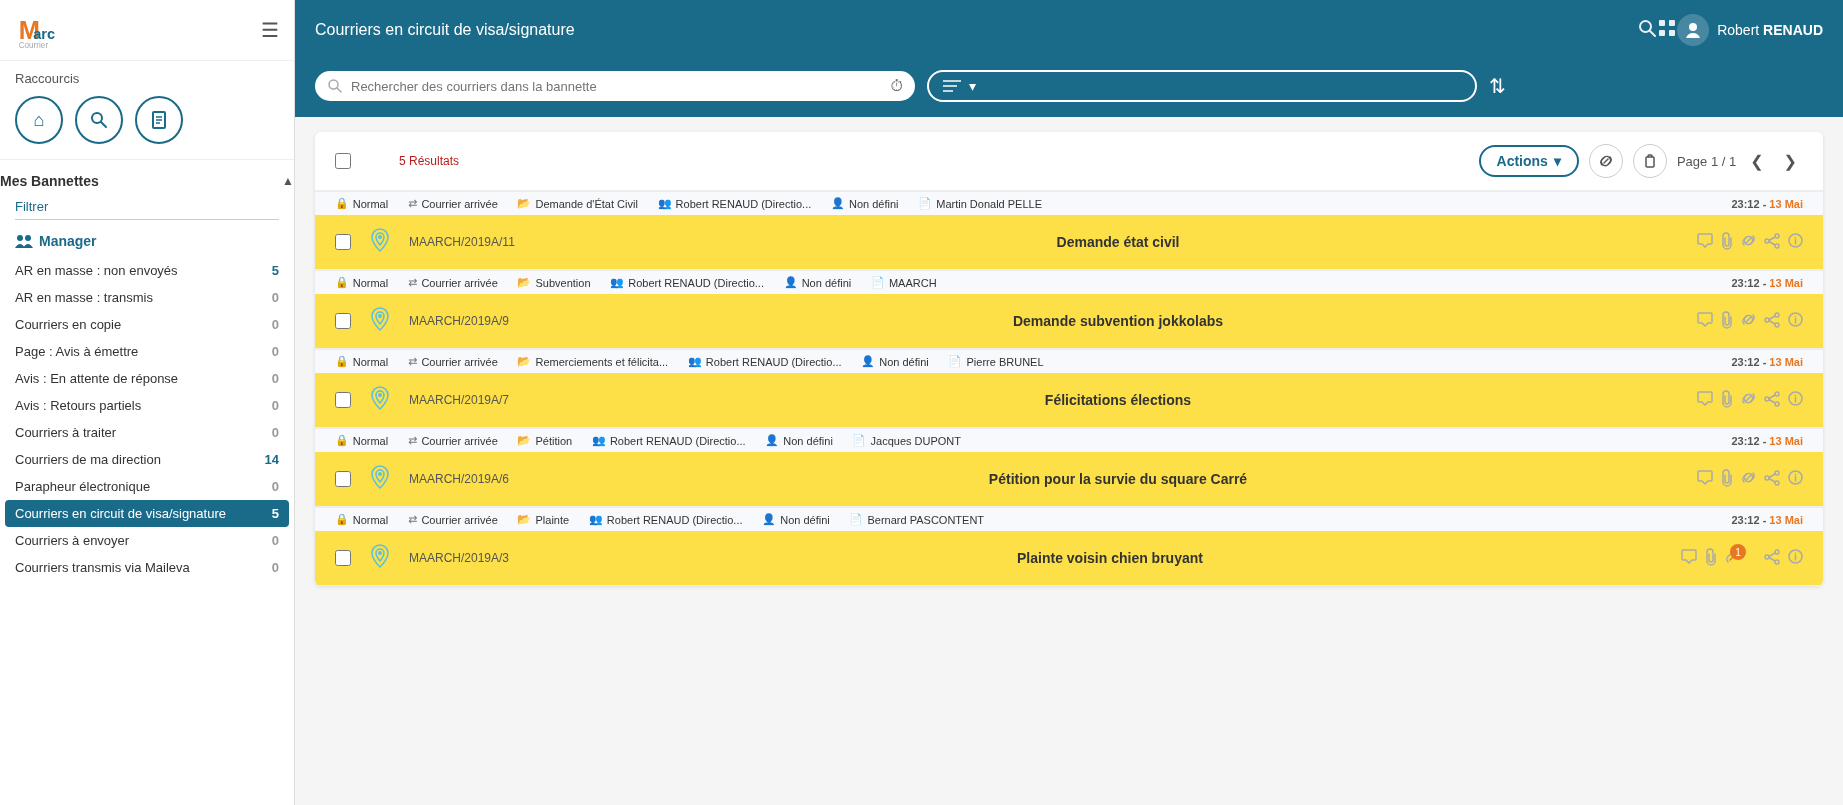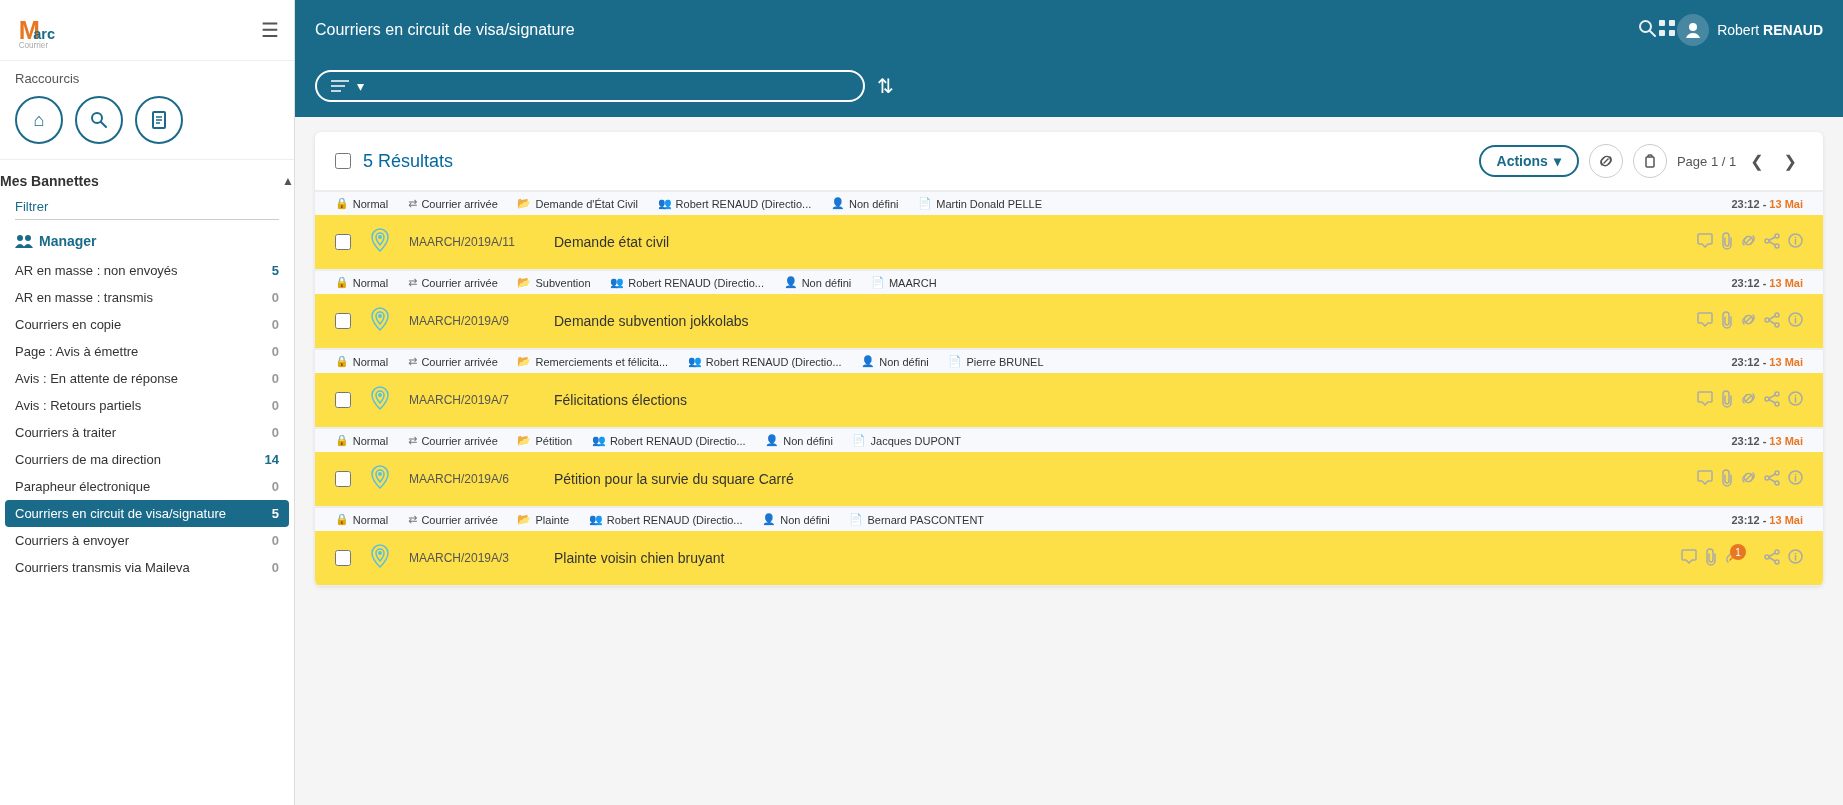--- a/index.html
+++ b/index.html
@@ -168,21 +168,21 @@
     
     .list-header {
       display: flex;
       align-items: center;
       justify-content: space-between;
       padding: 12px 20px;
       border-bottom: 1px solid #eee;
     }
     .list-header-left { display: flex; align-items: center; gap: 12px; }
     .select-all-cb { width: 16px; height: 16px; cursor: pointer; }
-    .results-count { font-size: 18px; color: #0369a1; }
+    .results-count { font-size: 12px; color: #b91c1c; margin-left: 36px; }
     .list-header-right { display: flex; align-items: center; gap: 10px; }
     .actions-btn {
       display: flex; align-items: center; gap: 6px;
       border: 2px solid #1a6a8a; border-radius: 25px;
       padding: 6px 16px; color: #1a6a8a; background: #fff;
       cursor: pointer; font-size: 14px; font-weight: bold;
     }
     .icon-btn {
       width: 34px; height: 34px; border-radius: 50%;
       border: 1px solid #ccc; background: #fff;
@@ -213,21 +213,21 @@
     .mail-row {
       display: flex;
       align-items: center;
       padding: 10px 20px;
       background: #fde047;
       gap: 15px;
     }
     .mail-cb { width: 16px; height: 16px; cursor: pointer; flex-shrink: 0; }
     .mail-fingerprint { font-size: 24px; color: #5bc0de; flex-shrink: 0; }
     .mail-id { color: #555; font-size: 12px; white-space: nowrap; min-width: 130px; }
-    .mail-subject { font-weight: normal; color: #333; flex: 1; font-size: 14px; }
+    .mail-subject { font-weight: bold; color: #333; flex: 1; font-size: 14px; text-align: center; }
     .mail-actions { display: flex; align-items: center; gap: 8px; }
     .mail-action-icon { color: #aaa; font-size: 15px; cursor: pointer; }
     .badge-orange {
       background: #e87722; color: #fff; border-radius: 50%;
       width: 16px; height: 16px; font-size: 10px;
       display: flex; align-items: center; justify-content: center;
       position: relative; top: -6px; left: -10px;
     }
     .link-icon-wrap { position: relative; display: inline-flex; }
   </style>
@@ -372,20 +372,28 @@
           </svg>
         </div>
         <span class="topbar-username">
           <span>Robert</span>&nbsp;<strong>RENAUD</strong>
         </span>
       </div>
     </div>
   </div>
 
   <div class="searchbar">
+    <div class="search-input-wrap">
+      <svg width="16" height="16" viewBox="0 0 16 16" fill="none">
+        <circle cx="6.5" cy="6.5" r="4.5" stroke="#aaa" stroke-width="1.5"></circle>
+        <line x1="10" y1="10" x2="14" y2="14" stroke="#aaa" stroke-width="1.5" stroke-linecap="round"></line>
+      </svg>
+      <input type="text" placeholder="Rechercher des courriers dans la bannette" style="">
+      <span class="search-clock">⏱</span>
+    </div>
     <div class="sort-wrap">
       <svg width="18" height="14" viewBox="0 0 18 14" fill="none">
         <line x1="0" y1="2" x2="18" y2="2" stroke="white" stroke-width="1.5"></line>
         <line x1="0" y1="7" x2="14" y2="7" stroke="white" stroke-width="1.5"></line>
         <line x1="0" y1="12" x2="10" y2="12" stroke="white" stroke-width="1.5"></line>
       </svg>
       <span class="sort-chevron">▾</span>
     </div>
     <span class="filter-toggle">⇅</span>
   </div>

